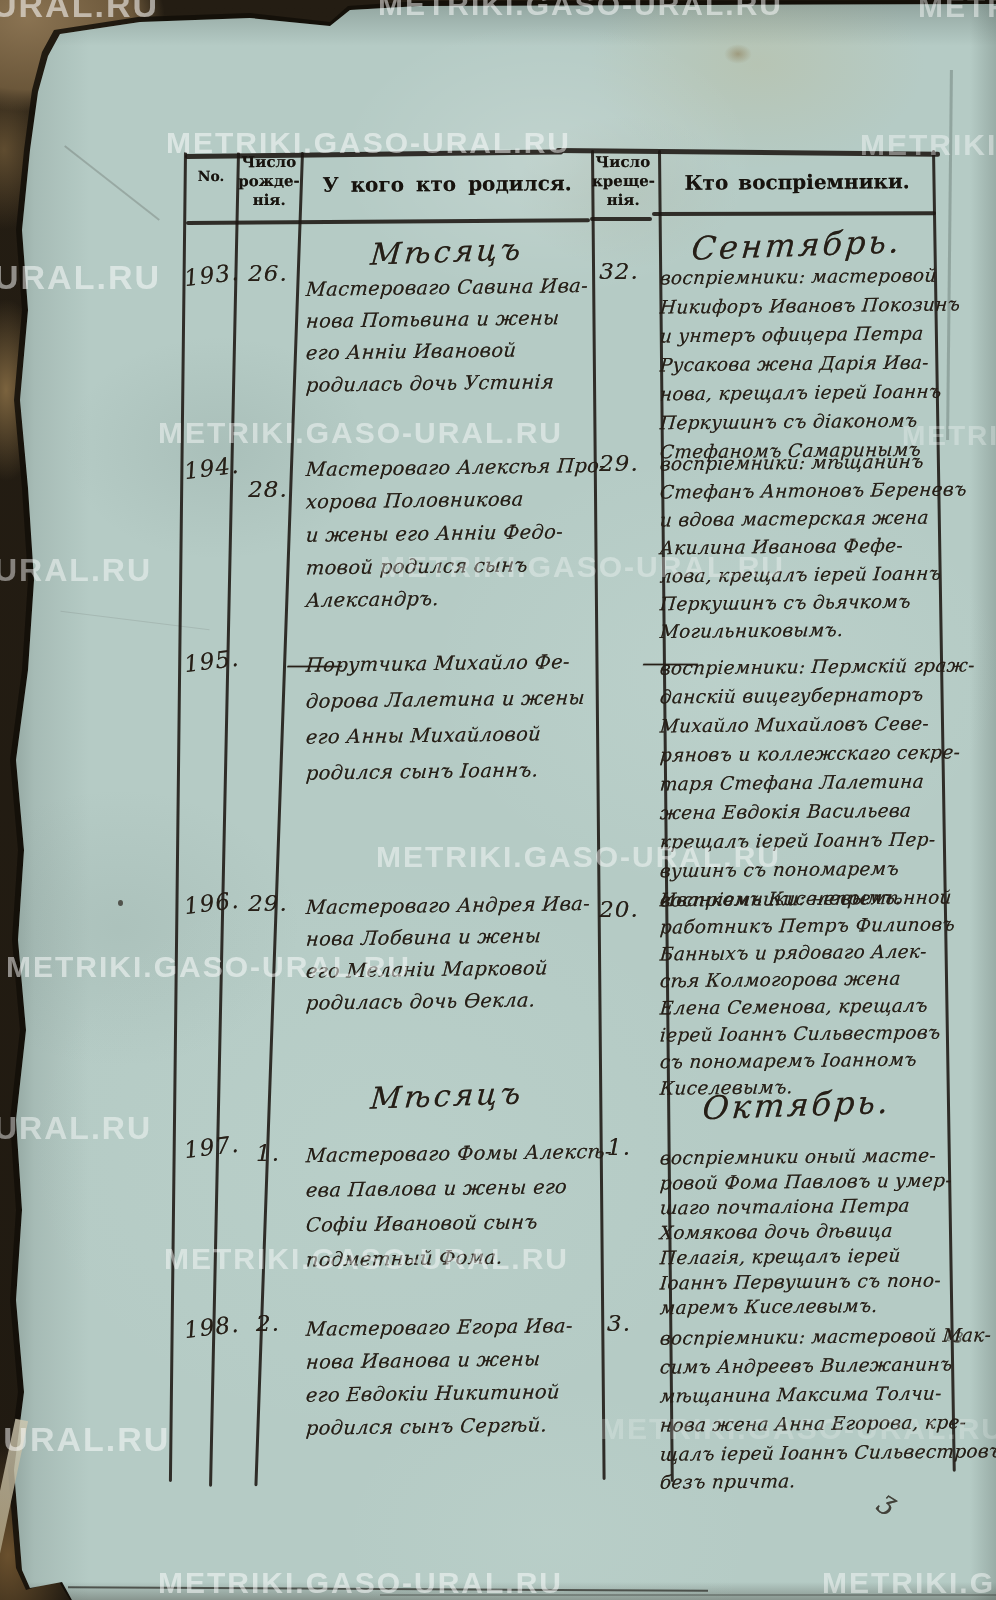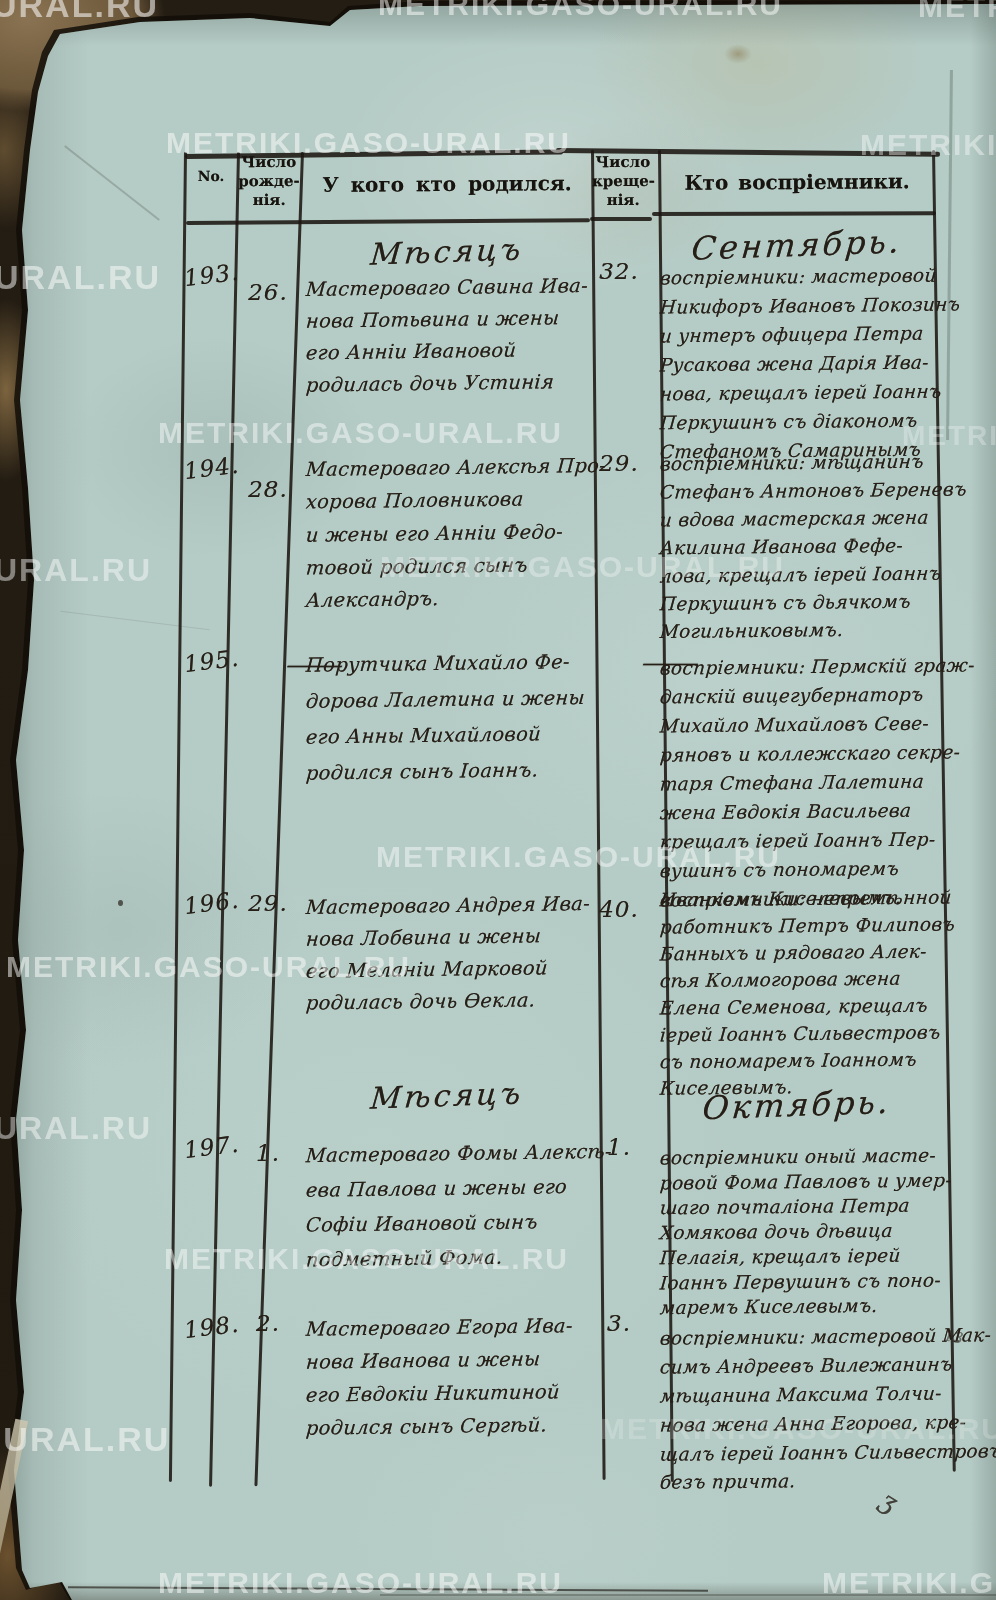--- a/index.html
+++ b/index.html
@@ -102,21 +102,21 @@
     <div>Число</div>
     <div>креще-</div>
     <div>нія.</div>
   </div>
   <div class="printed" style="left:658px;top:170px;width:278px;font-size:20px;word-spacing:3px;">Кто воспріемники.</div>
 
   <div style="position:absolute;inset:0;">
       <div class="hw month" style="left: 306px; top: 234px; width: 282px; text-align: center; font-size: 30px;">Мѣсяцъ</div>
       <div class="hw month" style="left: 658px; top: 226px; width: 278px; text-align: center; font-size: 32px;">Сентябрь.</div>
       <div class="hw num no-num" style="left: 184px; top: 262px; width: 54px; text-align: center;">193.</div>
-      <div class="hw num" style="left: 238px; top: 260px; width: 60px; text-align: center; margin-top: 19px;">26.</div>
+      <div class="hw num" style="left: 238px; top: 260px; width: 60px; text-align: center;">26.</div>
       <div class="hw num" style="left: 586px; top: 258px; width: 66px; text-align: center;">32.</div>
       <div class="hw tline" style="left: 306px; top: 276px; font-size: 19.5px; transform: rotate(-0.8deg) skewX(-5deg);">Мастероваго Савина Ива-</div>
       <div class="hw tline" style="left: 306px; top: 308px; font-size: 19.5px; transform: rotate(-0.8deg) skewX(-5deg);">нова Потьвина и жены</div>
       <div class="hw tline" style="left: 306px; top: 340px; font-size: 19.5px; transform: rotate(-0.8deg) skewX(-5deg);">его Анніи Ивановой</div>
       <div class="hw tline" style="left: 306px; top: 372px; font-size: 19.5px; transform: rotate(-0.8deg) skewX(-5deg);">родилась дочь Устинія</div>
       <div class="hw tline" style="left: 660px; top: 266px; font-size: 18.5px; transform: rotate(-0.6deg) skewX(-5deg);">воспріемники: мастеровой</div>
       <div class="hw tline" style="left: 660px; top: 295px; font-size: 18.5px; transform: rotate(-0.6deg) skewX(-5deg);">Никифоръ Ивановъ Покозинъ</div>
       <div class="hw tline" style="left: 660px; top: 324px; font-size: 18.5px; transform: rotate(-0.6deg) skewX(-5deg);">и унтеръ офицера Петра</div>
       <div class="hw tline" style="left: 660px; top: 353px; font-size: 18.5px; transform: rotate(-0.6deg) skewX(-5deg);">Русакова жена Дарія Ива-</div>
       <div class="hw tline" style="left: 660px; top: 382px; font-size: 18.5px; transform: rotate(-0.6deg) skewX(-5deg);">нова, крещалъ іерей Іоаннъ</div>
@@ -148,21 +148,21 @@
       <div class="hw tline" style="left: 660px; top: 685px; font-size: 18.5px; transform: rotate(-0.6deg) skewX(-5deg);">данскій вицегубернаторъ</div>
       <div class="hw tline" style="left: 660px; top: 714px; font-size: 18.5px; transform: rotate(-0.6deg) skewX(-5deg);">Михайло Михайловъ Севе-</div>
       <div class="hw tline" style="left: 660px; top: 743px; font-size: 18.5px; transform: rotate(-0.6deg) skewX(-5deg);">ряновъ и коллежскаго секре-</div>
       <div class="hw tline" style="left: 660px; top: 772px; font-size: 18.5px; transform: rotate(-0.6deg) skewX(-5deg);">таря Стефана Лалетина</div>
       <div class="hw tline" style="left: 660px; top: 801px; font-size: 18.5px; transform: rotate(-0.6deg) skewX(-5deg);">жена Евдокія Васильева</div>
       <div class="hw tline" style="left: 660px; top: 830px; font-size: 18.5px; transform: rotate(-0.6deg) skewX(-5deg);">крещалъ іерей Іоаннъ Пер-</div>
       <div class="hw tline" style="left: 660px; top: 859px; font-size: 18.5px; transform: rotate(-0.6deg) skewX(-5deg);">вушинъ съ пономаремъ</div>
       <div class="hw tline" style="left: 660px; top: 888px; font-size: 18.5px; transform: rotate(-0.6deg) skewX(-5deg);">Иванкомъ Киселевымъ.</div>
       <div class="hw num no-num" style="left: 184px; top: 890px; width: 54px; text-align: center;">196.</div>
       <div class="hw num" style="left: 238px; top: 890px; width: 60px; text-align: center;">29.</div>
-      <div class="hw num" style="left: 586px; top: 896px; width: 66px; text-align: center;">40.</div>
+      <div class="hw num" style="left: 586px; top: 896px; width: 66px; text-align: center;">20.</div>
       <div class="hw tline" style="left: 306px; top: 894px; font-size: 19.5px; transform: rotate(-0.8deg) skewX(-5deg);">Мастероваго Андрея Ива-</div>
       <div class="hw tline" style="left: 306px; top: 926px; font-size: 19.5px; transform: rotate(-0.8deg) skewX(-5deg);">нова Лобвина и жены</div>
       <div class="hw tline" style="left: 306px; top: 958px; font-size: 19.5px; transform: rotate(-0.8deg) skewX(-5deg);">его Меланіи Марковой</div>
       <div class="hw tline" style="left: 306px; top: 990px; font-size: 19.5px; transform: rotate(-0.8deg) skewX(-5deg);">родилась дочь Ѳекла.</div>
       <div class="hw tline" style="left: 660px; top: 888px; font-size: 18.5px; transform: rotate(-0.6deg) skewX(-5deg);">воспріемники: непремѣнной</div>
       <div class="hw tline" style="left: 660px; top: 915px; font-size: 18.5px; transform: rotate(-0.6deg) skewX(-5deg);">работникъ Петръ Филиповъ</div>
       <div class="hw tline" style="left: 660px; top: 942px; font-size: 18.5px; transform: rotate(-0.6deg) skewX(-5deg);">Банныхъ и рядоваго Алек-</div>
       <div class="hw tline" style="left: 660px; top: 969px; font-size: 18.5px; transform: rotate(-0.6deg) skewX(-5deg);">сѣя Колмогорова жена</div>
       <div class="hw tline" style="left: 660px; top: 996px; font-size: 18.5px; transform: rotate(-0.6deg) skewX(-5deg);">Елена Семенова, крещалъ</div>
       <div class="hw tline" style="left: 660px; top: 1023px; font-size: 18.5px; transform: rotate(-0.6deg) skewX(-5deg);">іерей Іоаннъ Сильвестровъ</div>

